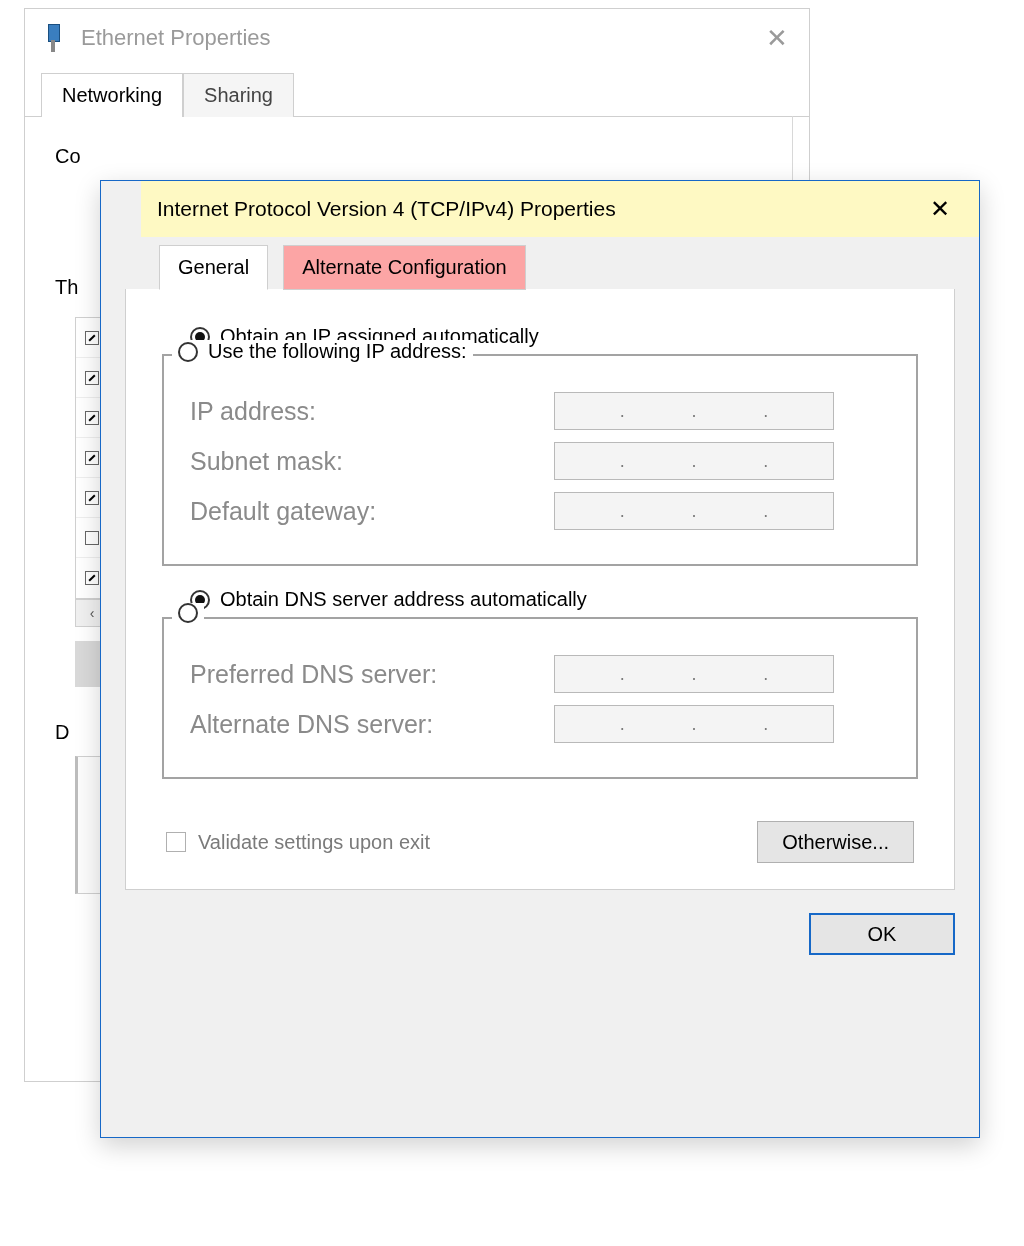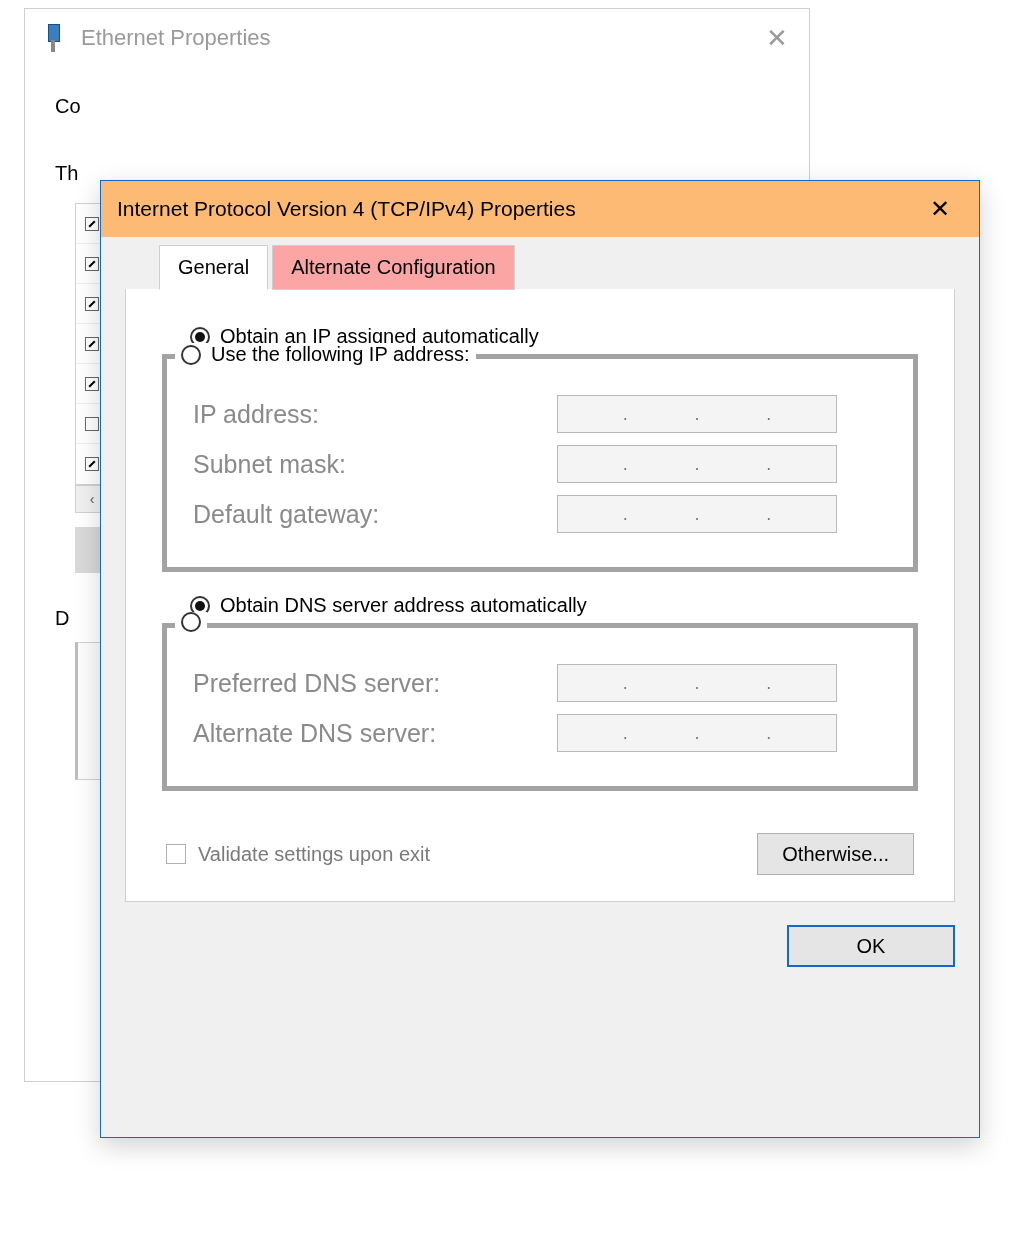--- a/index.html
+++ b/index.html
@@ -97,21 +97,21 @@
     border-right: 1px solid #d8d8d8;
     pointer-events: none; 
   }
 
   .back-body {
     padding: 28px 30px 0 30px;
     color: #000;
     font-size: 20px;
   }
   .back-body .cut { letter-spacing: 0; }
-  .back-row-Co { margin-bottom: 44px; }
+  .back-row-Co { margin-bottom: 108px; }
   .back-row-Th { margin-top: 10px; margin-bottom: 18px; }
   .back-list {
     margin-left: 20px;
     width: 34px;
     border: 1px solid #d0d0d0;
     background: #fff;
   }
   .back-list-item {
     height: 40px;
     border-bottom: 1px solid #eee;
@@ -143,27 +143,28 @@
     position: absolute;
     left: 100px;
     top: 180px;
     width: 880px;
     height: 958px;
     background: #f0f0f0;
     border: 1px solid #1668c7;
     box-shadow: 0 8px 24px rgba(0,0,0,0.18);
   }
   .front-titlebar {
-    background: #fdba74;
+    background: #fef9c3;
     height: 56px;
     display: flex;
     align-items: center;
     padding: 0 16px;
     font-size: 21px;
     color: #000;
+    margin-left: 40px;
   }
   .front-close {
     margin-left: auto;
     width: 46px;height:46px;
     display:flex;align-items:center;justify-content:center;
     font-size: 24px;
     color:#000;
     font-family: Arial, sans-serif;
   }
 
@@ -173,21 +174,21 @@
   }
 
   
   .front-tabstrip{
     position: relative;
     padding: 8px 12px 0 12px;
   }
   .front-tabrow{
     display:flex;
     align-items:flex-end;
-    gap:4px;
+    gap:15px;
     padding-left:46px;
   }
   .front-tab{
     padding: 10px 18px;
     border:1px solid #cfcfcf;
     background:#ffffff;
     font-size:20px;
     position:relative;
     z-index:2;
   }
@@ -229,21 +230,21 @@
     width:20px;height:20px;border:2px solid #333;border-radius:50%;
     display:flex;align-items:center;justify-content:center;flex:0 0 20px;
   }
   .radio.sel::after{
     content:"";width:10px;height:10px;background:#111;border-radius:50%;
   }
 
   
   .group{
     position: relative;
-    border:5px solid #a3a3a3;
+    border:2px solid #a3a3a3;
     margin: 0 0 22px 0;
     padding: 26px 20px 22px 20px;
   }
   .group-legend{
     position:absolute;
     top:-16px;
     left: 8px;
     background:#ffffff;
     padding: 0 6px;
     display:flex;align-items:center;gap:10px;
@@ -294,21 +295,21 @@
   }
 
   
   .button-bar{
     display:flex;
     justify-content:flex-end;
     gap:18px;
     padding: 22px 24px 22px 0;
   }
   .btn{
-    width:168px;height:42px;
+    width:146px;height:42px;
     border:1px solid #b0b0b0;
     background:#e5e5e5;
     font-size:20px;
     display:flex;align-items:center;justify-content:center;
   }
   .btn.primary{
     border:2px solid #1668c7;
   }
 
   
@@ -320,20 +321,24 @@
 </head>
 <body>
 
 <div class="obscured-top"></div>
 
 <div class="back-window">
   <div class="back-titlebar">
     <span class="nic-icon"></span>
     <span>Ethernet Properties</span>
     <span class="back-close">✕</span>
+  </div>
+  <div class="back-tabbar">
+    <div class="back-tab">Networking</div>
+    <div class="back-tab inactive">Sharing</div>
   </div>
   <div class="back-body">
     <div class="cut back-row-Co">Co</div>
     <div class="cut back-row-Th">Th</div>
     <div class="back-list">
       <div class="back-list-item">
           <span class="chk small"></span>
         </div>
       <div class="back-list-item">
           <span class="chk small"></span>

